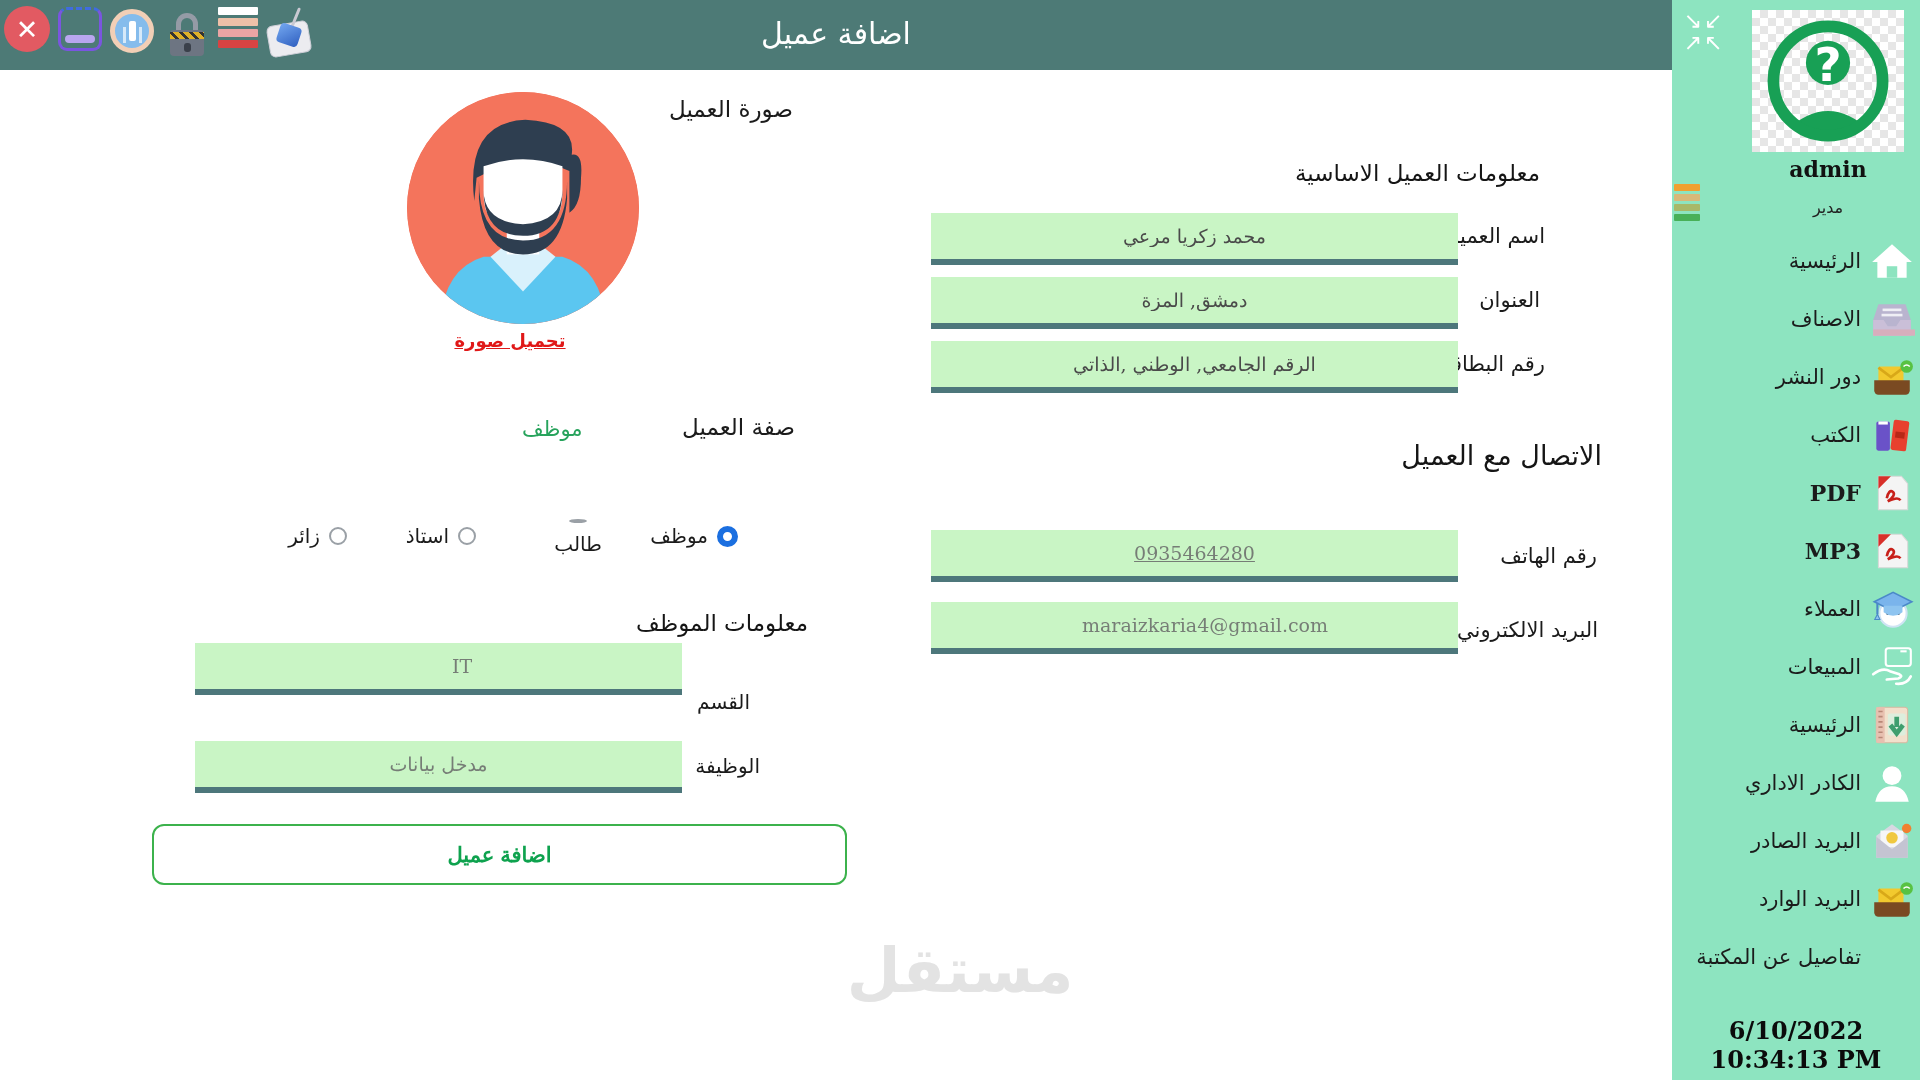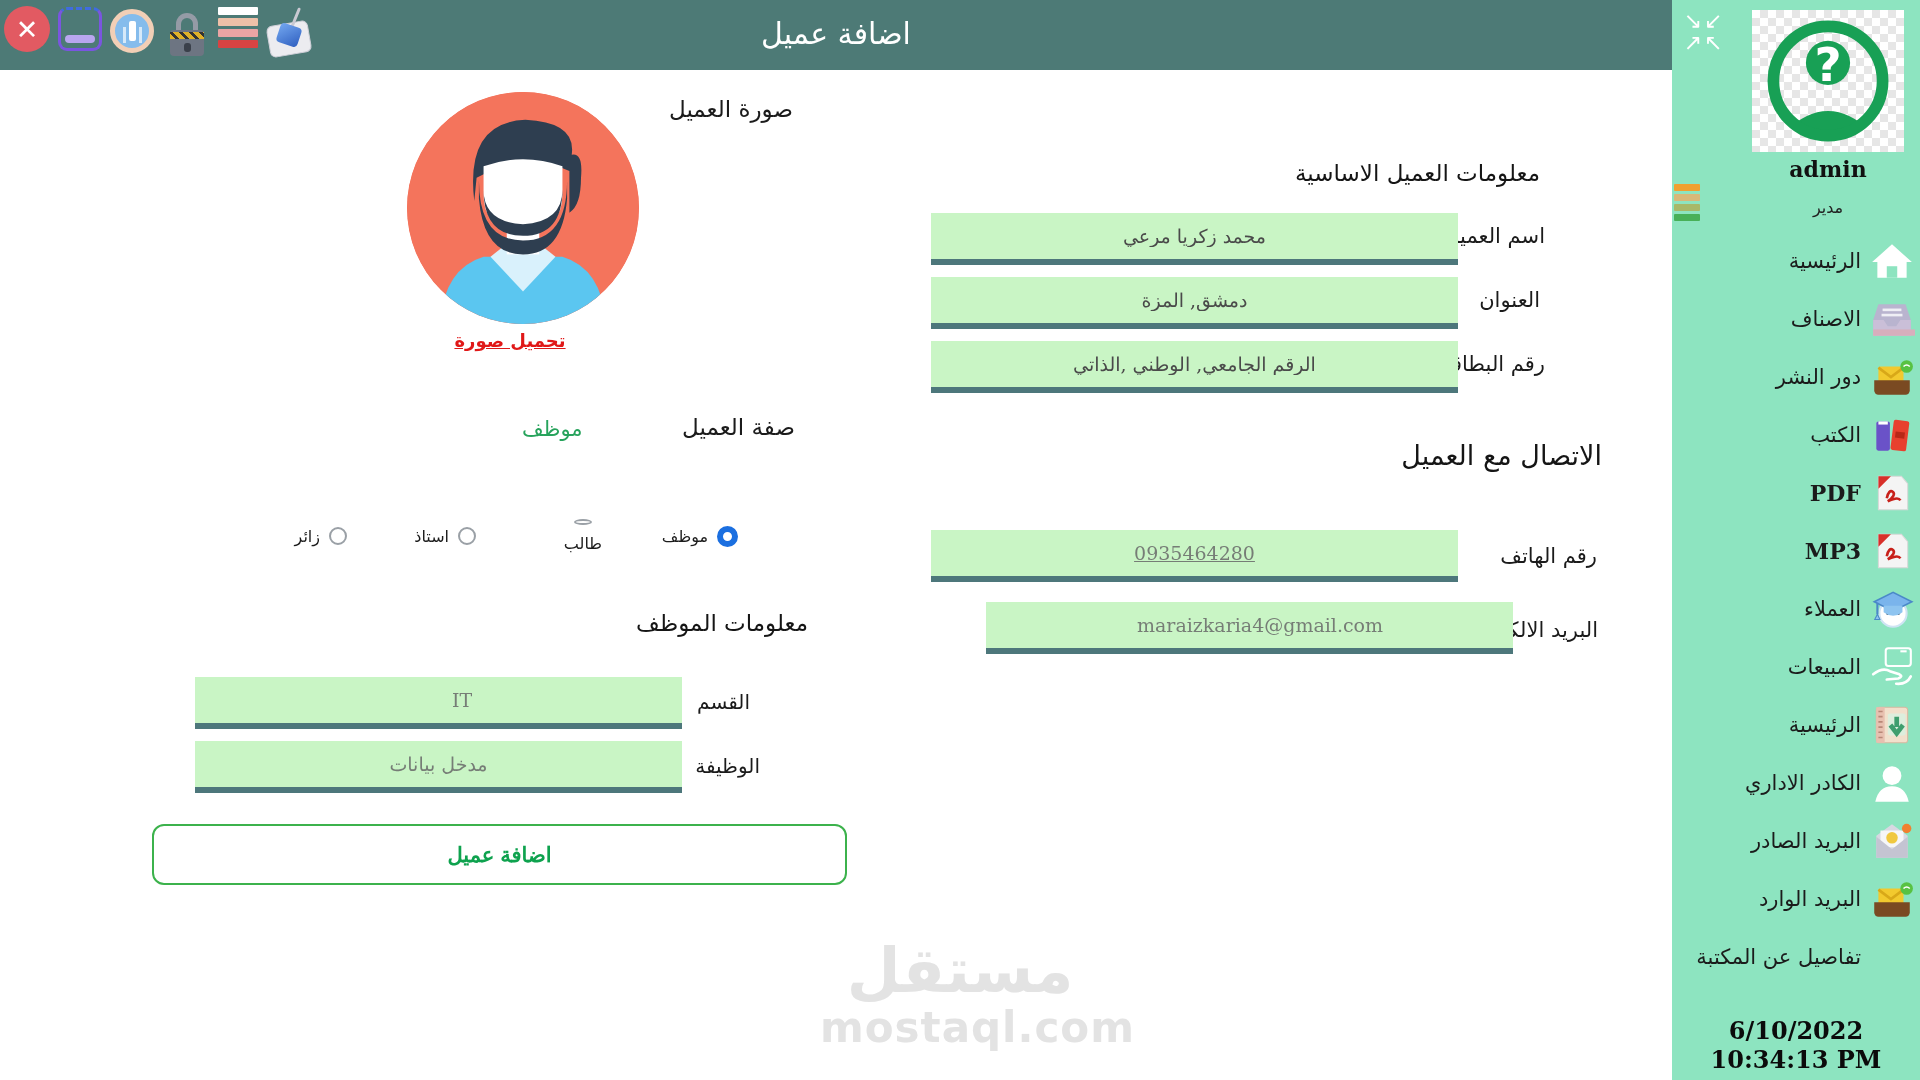--- a/index.html
+++ b/index.html
@@ -83,21 +83,21 @@
 
   .photo-circle { position:absolute; left:407px; top:92px; width:232px; height:232px;
                   border-radius:50%; overflow:hidden; background:#f4745c; }
   .upload-link { position:absolute; left:448px; top:330px; width:124px; text-align:center;
                  color:#e01818; font-size:18px; font-weight:bold;
                  text-decoration:underline; cursor:pointer; white-space:nowrap; }
   .green-val { position:absolute; color:#27a35c; font-size:21px; white-space:nowrap; }
 
   .radio-group { position:absolute; top:519px; height:34px; display:flex; direction:rtl;
                  align-items:center; gap:9px; cursor:pointer; }
-  .radio-group .rlabel { font-size:16px; color:#1b1b1b; white-space:nowrap; }
+  .radio-group .rlabel { font-size:20px; color:#1b1b1b; white-space:nowrap; }
   .rdot { width:18px; height:18px; border-radius:50%; border:2px solid #9aa0a6; background:#fff; }
   .rdot.sel { width:21px; height:21px; border:6px solid #1b6fe0; }
 
   .submit-btn { position:absolute; left:152px; top:824px; width:695px; height:61px;
                 background:#fff; border:2px solid #3cb24c; border-radius:12px;
                 color:#0ea24e; font-size:21px; font-weight:bold; cursor:pointer; }
 
   .watermark { position:absolute; left:820px; top:936px; width:280px; text-align:center;
                color:#e3e3e3; pointer-events:none; }
   .watermark .wm-ar { font-size:62px; font-weight:bold; line-height:70px; }
@@ -337,21 +337,21 @@
 
   <div class="f-label" style="right:375px; top:352px;">رقم البطاقة</div>
   <input class="g-input dark" style="left: 931px; top: 341px;" readonly="" value="الرقم الجامعي, الوطني ,الذاتي">
 
   <div class="sec-header" style="right:318px; top:440px; font-size:27px;">الاتصال مع العميل</div>
 
   <div class="f-label" style="right:323px; top:544px;">رقم الهاتف</div>
   <input class="g-input gray" style="left: 931px; top: 530px; text-decoration: underline;" readonly="" value="0935464280">
 
   <div class="f-label" style="right:322px; top:618px;">البريد الالكتروني</div>
-  <input class="g-input gray" style="left: 986px; top: 602px; padding-left: 21px;" readonly="" value="maraizkaria4@gmail.com">
+  <input class="g-input gray" style="left: 931px; top: 602px; padding-left: 21px;" readonly="" value="maraizkaria4@gmail.com">
 
   <div class="f-label" style="right:1125px; top:414px; font-size:23px;">صفة العميل</div>
   <div class="green-val" style="left:522px; top:417px;">موظف</div>
 
   <div class="radio-group" style="right:1182px;">
     <span class="rdot sel"></span>
     <span class="rlabel">موظف</span>
   </div>
   <div class="radio-group" style="right:1318px;flex-direction:column;">
     <span class="rdot"></span>
@@ -362,24 +362,23 @@
     <span class="rlabel">استاذ</span>
   </div>
   <div class="radio-group" style="right:1573px;">
     <span class="rdot"></span>
     <span class="rlabel">زائر</span>
   </div>
 
   <div class="sec-header" style="right:1112px; top:610px;">معلومات الموظف</div>
 
   <div class="f-label" style="right:1170px; top:690px; font-size:20px;">القسم</div>
-  <input class="g-input gray left-col" style="left: 195px; top: 677px; padding-left: 47px;" readonly="" value="IT">
+  <input class="g-input gray left-col" style="left: 195px; top: 643px; padding-left: 47px;" readonly="" value="IT">
 
   <div class="f-label" style="right:1160px; top:754px; font-size:20px;">الوظيفة</div>
   <input class="g-input gray left-col" style="left: 195px; top: 741px;" readonly="" value="مدخل بيانات">
 
   <button class="submit-btn">اضافة عميل</button>
 
   <div class="watermark">
     <div class="wm-ar">مستقل</div>
-    <div class="wm-en">mostaql.com</div>
   </div>
 </div>
 
 </body></html>

